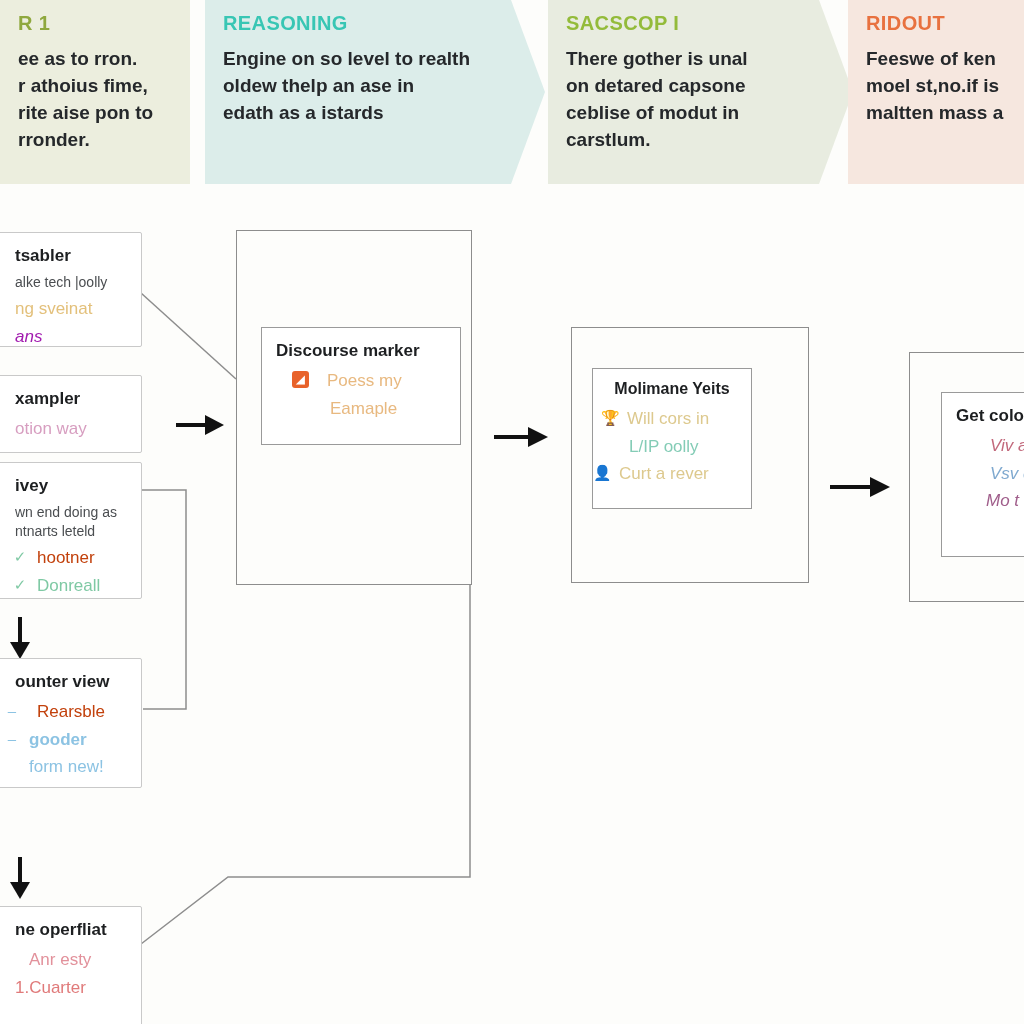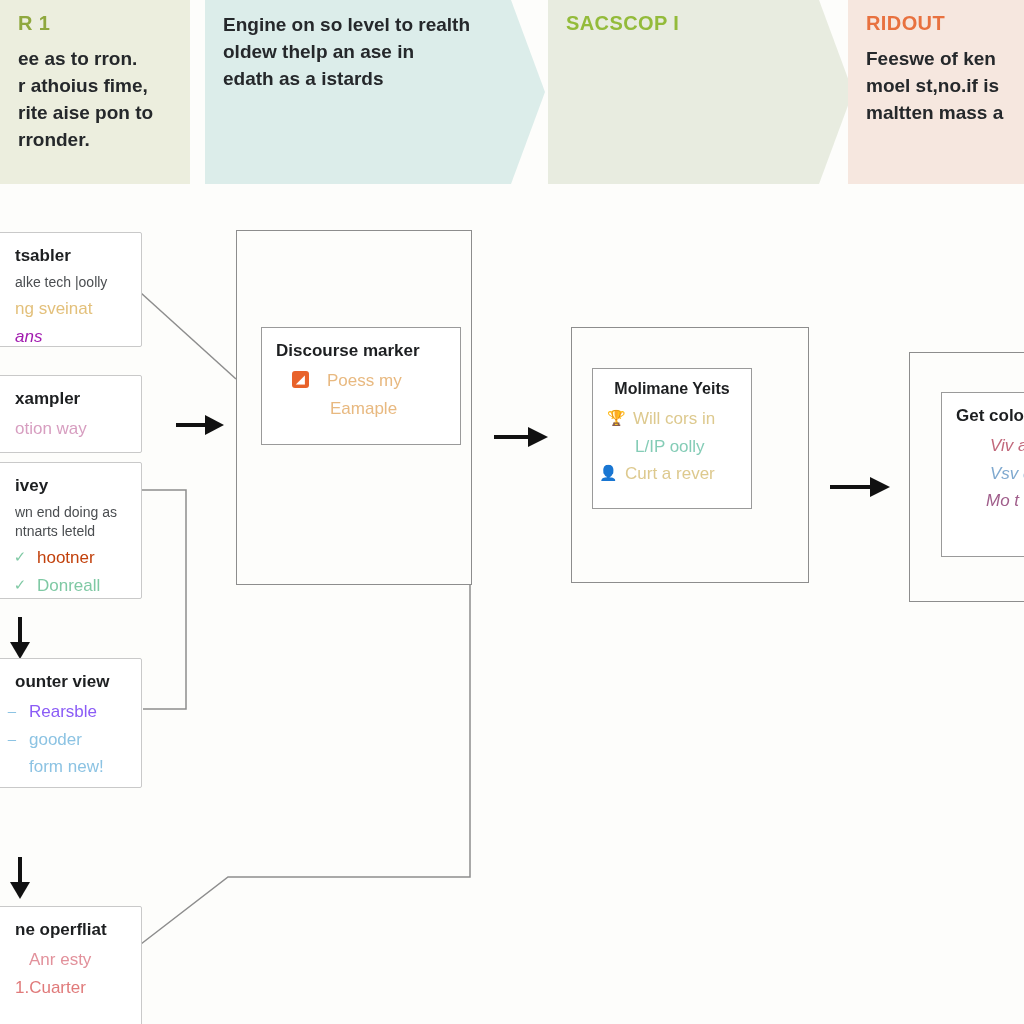--- a/index.html
+++ b/index.html
@@ -141,28 +141,33 @@
     <div class="banner" style="left:-96px; width:286px; background:#eceede;">
       <div class="banner-title" style="color:#8fa83e; padding-left:96px;">R 1</div>
       <div class="banner-body" style="padding-left:96px;">ee as to rron.
 r athoius fime,
 rite aise pon to
 rronder.</div>
     </div>
 
     <div class="banner" style="left:205px; width:340px; background:#dcedea;
                 clip-path: polygon(0 0, calc(100% - 34px) 0, 100% 50%, calc(100% - 34px) 100%, 0 100%);">
+      <div class="banner-title" style="color:#38c6b4;">REASONING</div>
       <div class="banner-body">Engine on so level to realth
 oldew thelp an ase in
 edath as a istards</div>
     </div>
 
     <div class="banner" style="left:548px; width:305px; background:#e8ece0;
                 clip-path: polygon(0 0, calc(100% - 34px) 0, 100% 50%, calc(100% - 34px) 100%, 0 100%);">
       <div class="banner-title" style="color:#93bb3a;">SACSCOP I</div>
+      <div class="banner-body">There gother is unal
+on detared capsone
+ceblise of modut in
+carstlum.</div>
     </div>
 
     <div class="banner" style="left:848px; width:220px; background:#f6e7df;">
       <div class="banner-title" style="color:#e8713f;">RIDOUT</div>
       <div class="banner-body">Feeswe of ken
 moel st,no.if is
 maltten mass a</div>
     </div>
   </div>
 
@@ -211,25 +216,25 @@
     <svg width="28" height="46" viewBox="0 0 28 46">
       <path d="M14 2 L14 30" stroke="#111" stroke-width="4" fill="none"></path>
       <path d="M14 44 L4 27 L24 27 Z" fill="#111"></path>
     </svg>
   </div>
 
   <div class="card soft" style="left:-60px; top:658px; width:202px; height:130px;">
     <div class="card-title" style="padding-left:60px;">ounter view</div>
     <div class="line" style="padding-left:48px;">
       <span class="ico" style="color:#8cc3e3;">–</span>
-      <span class="txt" style="color:#8b5cf6;">Rearsble</span>
+      <span class="txt" style="color:#c2410c;margin-left:8px;">Rearsble</span>
     </div>
     <div class="line" style="padding-left:48px;">
       <span class="ico" style="color:#8cc3e3;">–</span>
-      <span class="txt" style="color:#8cc3e3;">gooder</span>
+      <span class="txt" style="color:#8cc3e3;font-weight:bold;">gooder</span>
     </div>
     <div class="line" style="padding-left:74px;">
       <span class="txt" style="color:#8cc3e3;">form new!</span>
     </div>
   </div>
 
   <div class="arrow" style="left:6px; top:855px;">
     <svg width="28" height="46" viewBox="0 0 28 46">
       <path d="M14 2 L14 30" stroke="#111" stroke-width="4" fill="none"></path>
       <path d="M14 44 L4 27 L24 27 Z" fill="#111"></path>
@@ -268,21 +273,21 @@
 
   <div class="arrow" style="left:492px; top:422px;">
     <svg width="58" height="30" viewBox="0 0 58 30">
       <path d="M2 15 L38 15" stroke="#111" stroke-width="4" fill="none"></path>
       <path d="M56 15 L36 5 L36 25 Z" fill="#111"></path>
     </svg>
   </div>
 
   <div class="col-frame" style="left:571px; top:327px; width:238px; height:256px;"></div>
 
-  <div class="card" style="left:592px; top:368px; width:160px; height:141px; padding:10px 6px;">
+  <div class="card" style="left:592px; top:368px; width:160px; height:141px; padding:10px 0;">
     <div class="card-title" style="font-size:16px; text-align:center;">Molimane Yeits</div>
     <div class="line" style="padding-left:8px;">
       <span class="ico" style="color:#e3b544;">🏆</span>
       <span class="txt" style="color:#ddc98e;">Will cors in</span>
     </div>
     <div class="line" style="padding-left:36px;">
       <span class="txt" style="color:#84ccb6;">L/IP oolly</span>
     </div>
     <div class="line" style="padding-left:0px;">
       <span class="ico" style="color:#e3b544;">👤</span>

